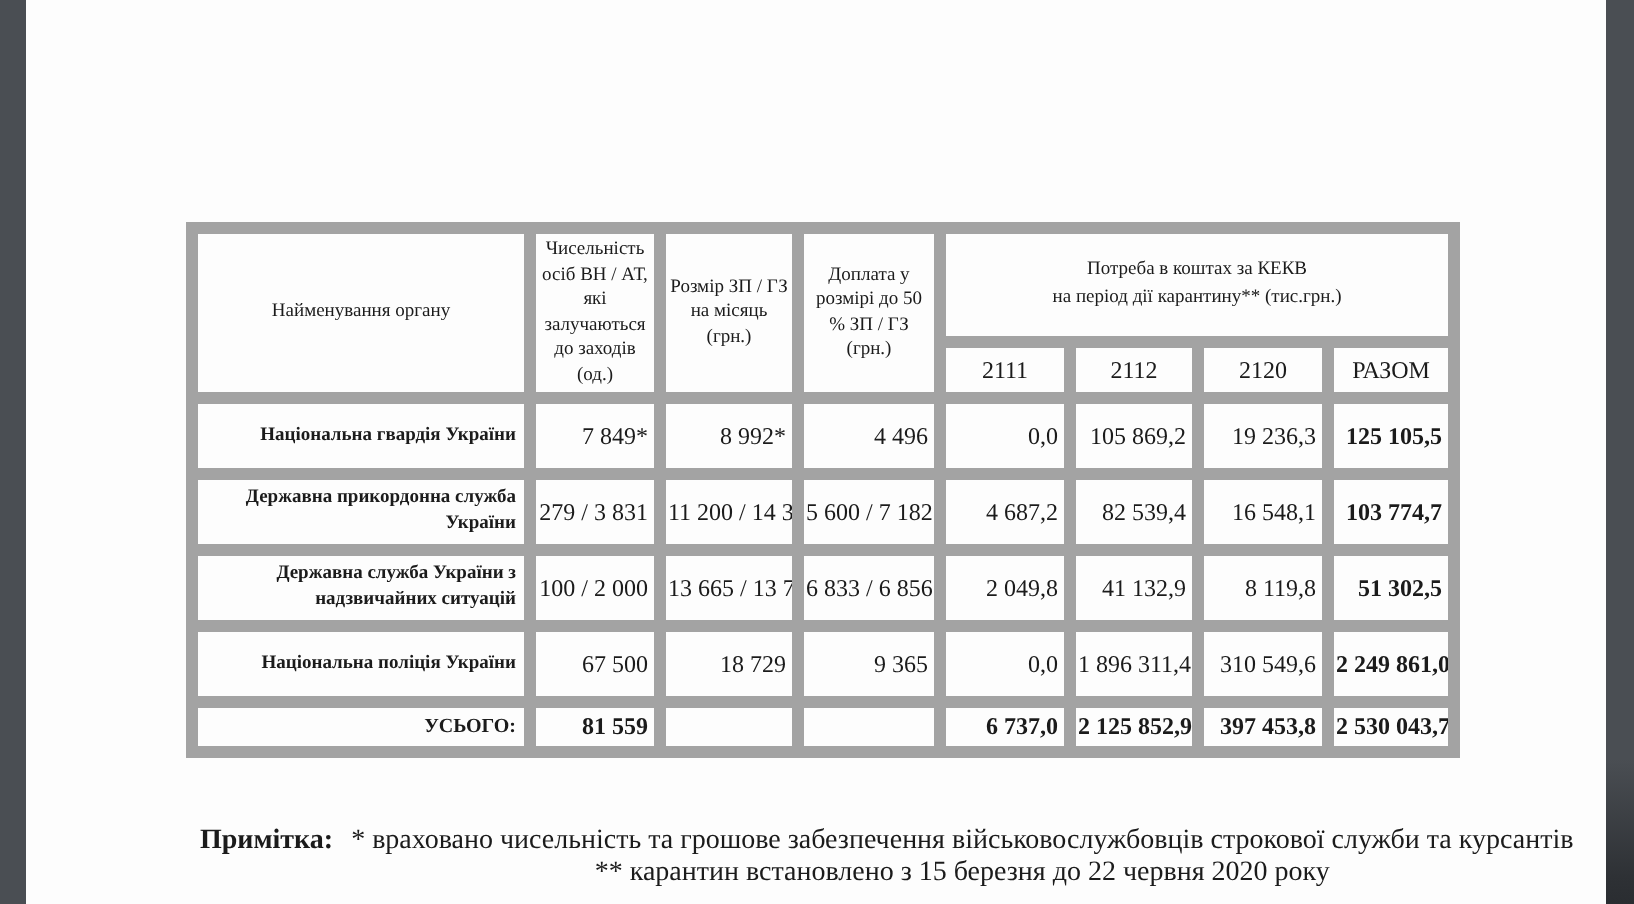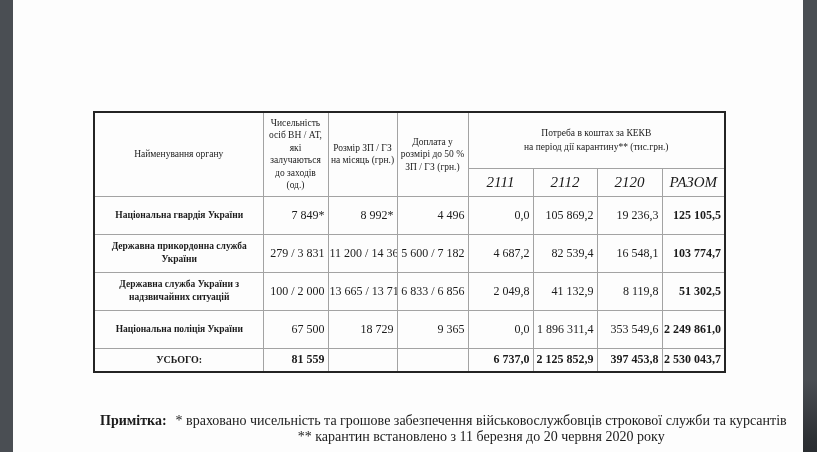--- a/index.html
+++ b/index.html
@@ -15,32 +15,32 @@
 
   
   .title { position:absolute; left:77px; top:19px; width:695px;
            text-align:center; font-weight:bold; font-size:11px; line-height:15.5px;
            color:#161616; letter-spacing:0.1px; }
 
   
   table.tbl { position:absolute; left:80px; top:111px; width:631px;
               border-collapse:collapse; table-layout:fixed;
               font-size:9.5px; color:#1b1b1b; }
-  .tbl th, .tbl td { border:1px solid #a3a3a3; vertical-align:middle; overflow:hidden; }
+  .tbl th, .tbl td { border:6px solid #a3a3a3; vertical-align:middle; overflow:hidden; }
   .tbl { border:2px solid #242424; }
 
   .tbl thead th { font-weight:normal; text-align:center; line-height:12.5px; padding:2px 2px; }
   tr.headrow   { height:56px; }
   tr.subhead   { height:28px; }
-  tr.subhead th { font-size:15px;font-style:italic; }
+  tr.subhead th { font-size:12px; }
 
   tr.datarow  { height:38px; }
   tr.totals   { height:24px; }
 
-  td.org { text-align:center; font-weight:bold; padding:2px 4px 2px 5px; line-height:13px; }
+  td.org { text-align:right; font-weight:bold; padding:2px 4px 2px 5px; line-height:13px; }
   td.num { text-align:right; padding:2px 3px 2px 1px; white-space:nowrap; font-size:12px; }
   td.total-col { font-weight:bold;margin-left:17px; }
   tr.totals td { font-weight:bold; }
   tr.totals td.org { font-size:10px; }
 
   .kekv-group div { line-height:14px; }
 
   
   .footnote { position:absolute; left:87px; top:413px; display:flex; font-size:14px; line-height:16px; }
   .fn-label { font-weight:bold; margin-right:9px; }
@@ -116,38 +116,38 @@
           <td class="num">8 119,8</td>
           <td class="num total-col">51 302,5</td>
         </tr>
         <tr class="datarow">
           <td class="org">Національна поліція України</td>
           <td class="num">67 500</td>
           <td class="num">18 729</td>
           <td class="num">9 365</td>
           <td class="num">0,0</td>
           <td class="num">1 896 311,4</td>
-          <td class="num">353 549,6</td>
+          <td class="num">310 549,6</td>
           <td class="num total-col">2 249 861,0</td>
         </tr>
         <tr class="totals">
           <td class="org">УСЬОГО:</td>
           <td class="num">81 559</td>
           <td class="num"></td>
           <td class="num"></td>
           <td class="num">6 737,0</td>
           <td class="num">2 125 852,9</td>
           <td class="num">397 453,8</td>
           <td class="num total-col">2 530 043,7</td>
         </tr>
       </tbody>
     </table>
 
     <div class="footnote">
       <div class="fn-label">Примітка:</div>
       <div class="fn-lines">
         <div>* враховано чисельність та грошове забезпечення військовослужбовців строкової служби та курсантів</div>
-        <div>** карантин встановлено з 11 березня до 20 червня 2020 року</div>
+        <div>** карантин встановлено з 15 березня до 22 червня 2020 року</div>
       </div>
     </div>
 
   </div>
 </div>
 
 </body></html>

